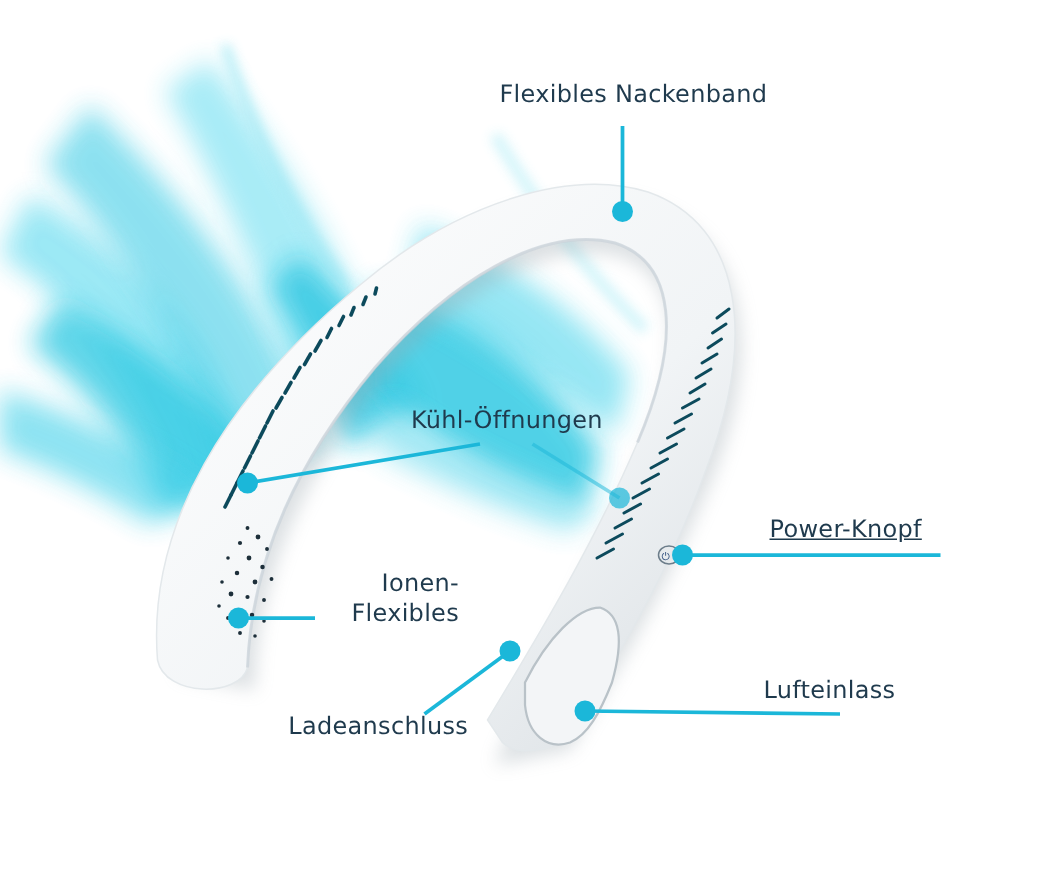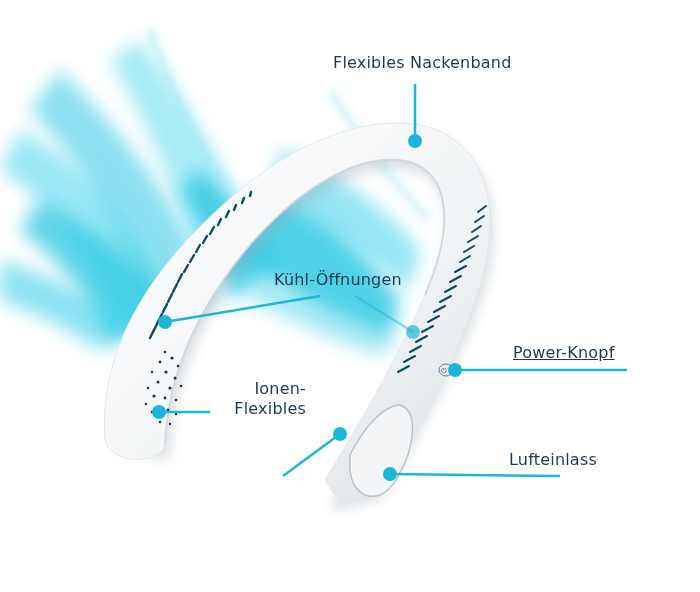--- a/index.html
+++ b/index.html
@@ -148,15 +148,16 @@
   </svg>
 
   <div class="label" style="left:333px; top:53px;">Flexibles Nackenband</div>
   <div class="label" style="left:274px; top:270px;text-align:center;">Kühl-Öffnungen</div>
   <div class="label center" style="left:216px; top:379px; width:90px;">
     <div>Ionen-</div>
     <div>Flexibles</div>
   </div>
   <div class="label" style="left:513px; top:343px;text-decoration:underline;">Power-Knopf</div>
   <div class="label center" style="left:172px; top:474px; width:140px;">
+    <div>Ladeanschluss</div>
   </div>
   <div class="label" style="left:465px; top:450px;margin-left:44px;">Lufteinlass</div>
 </div>
 
 </body></html>

